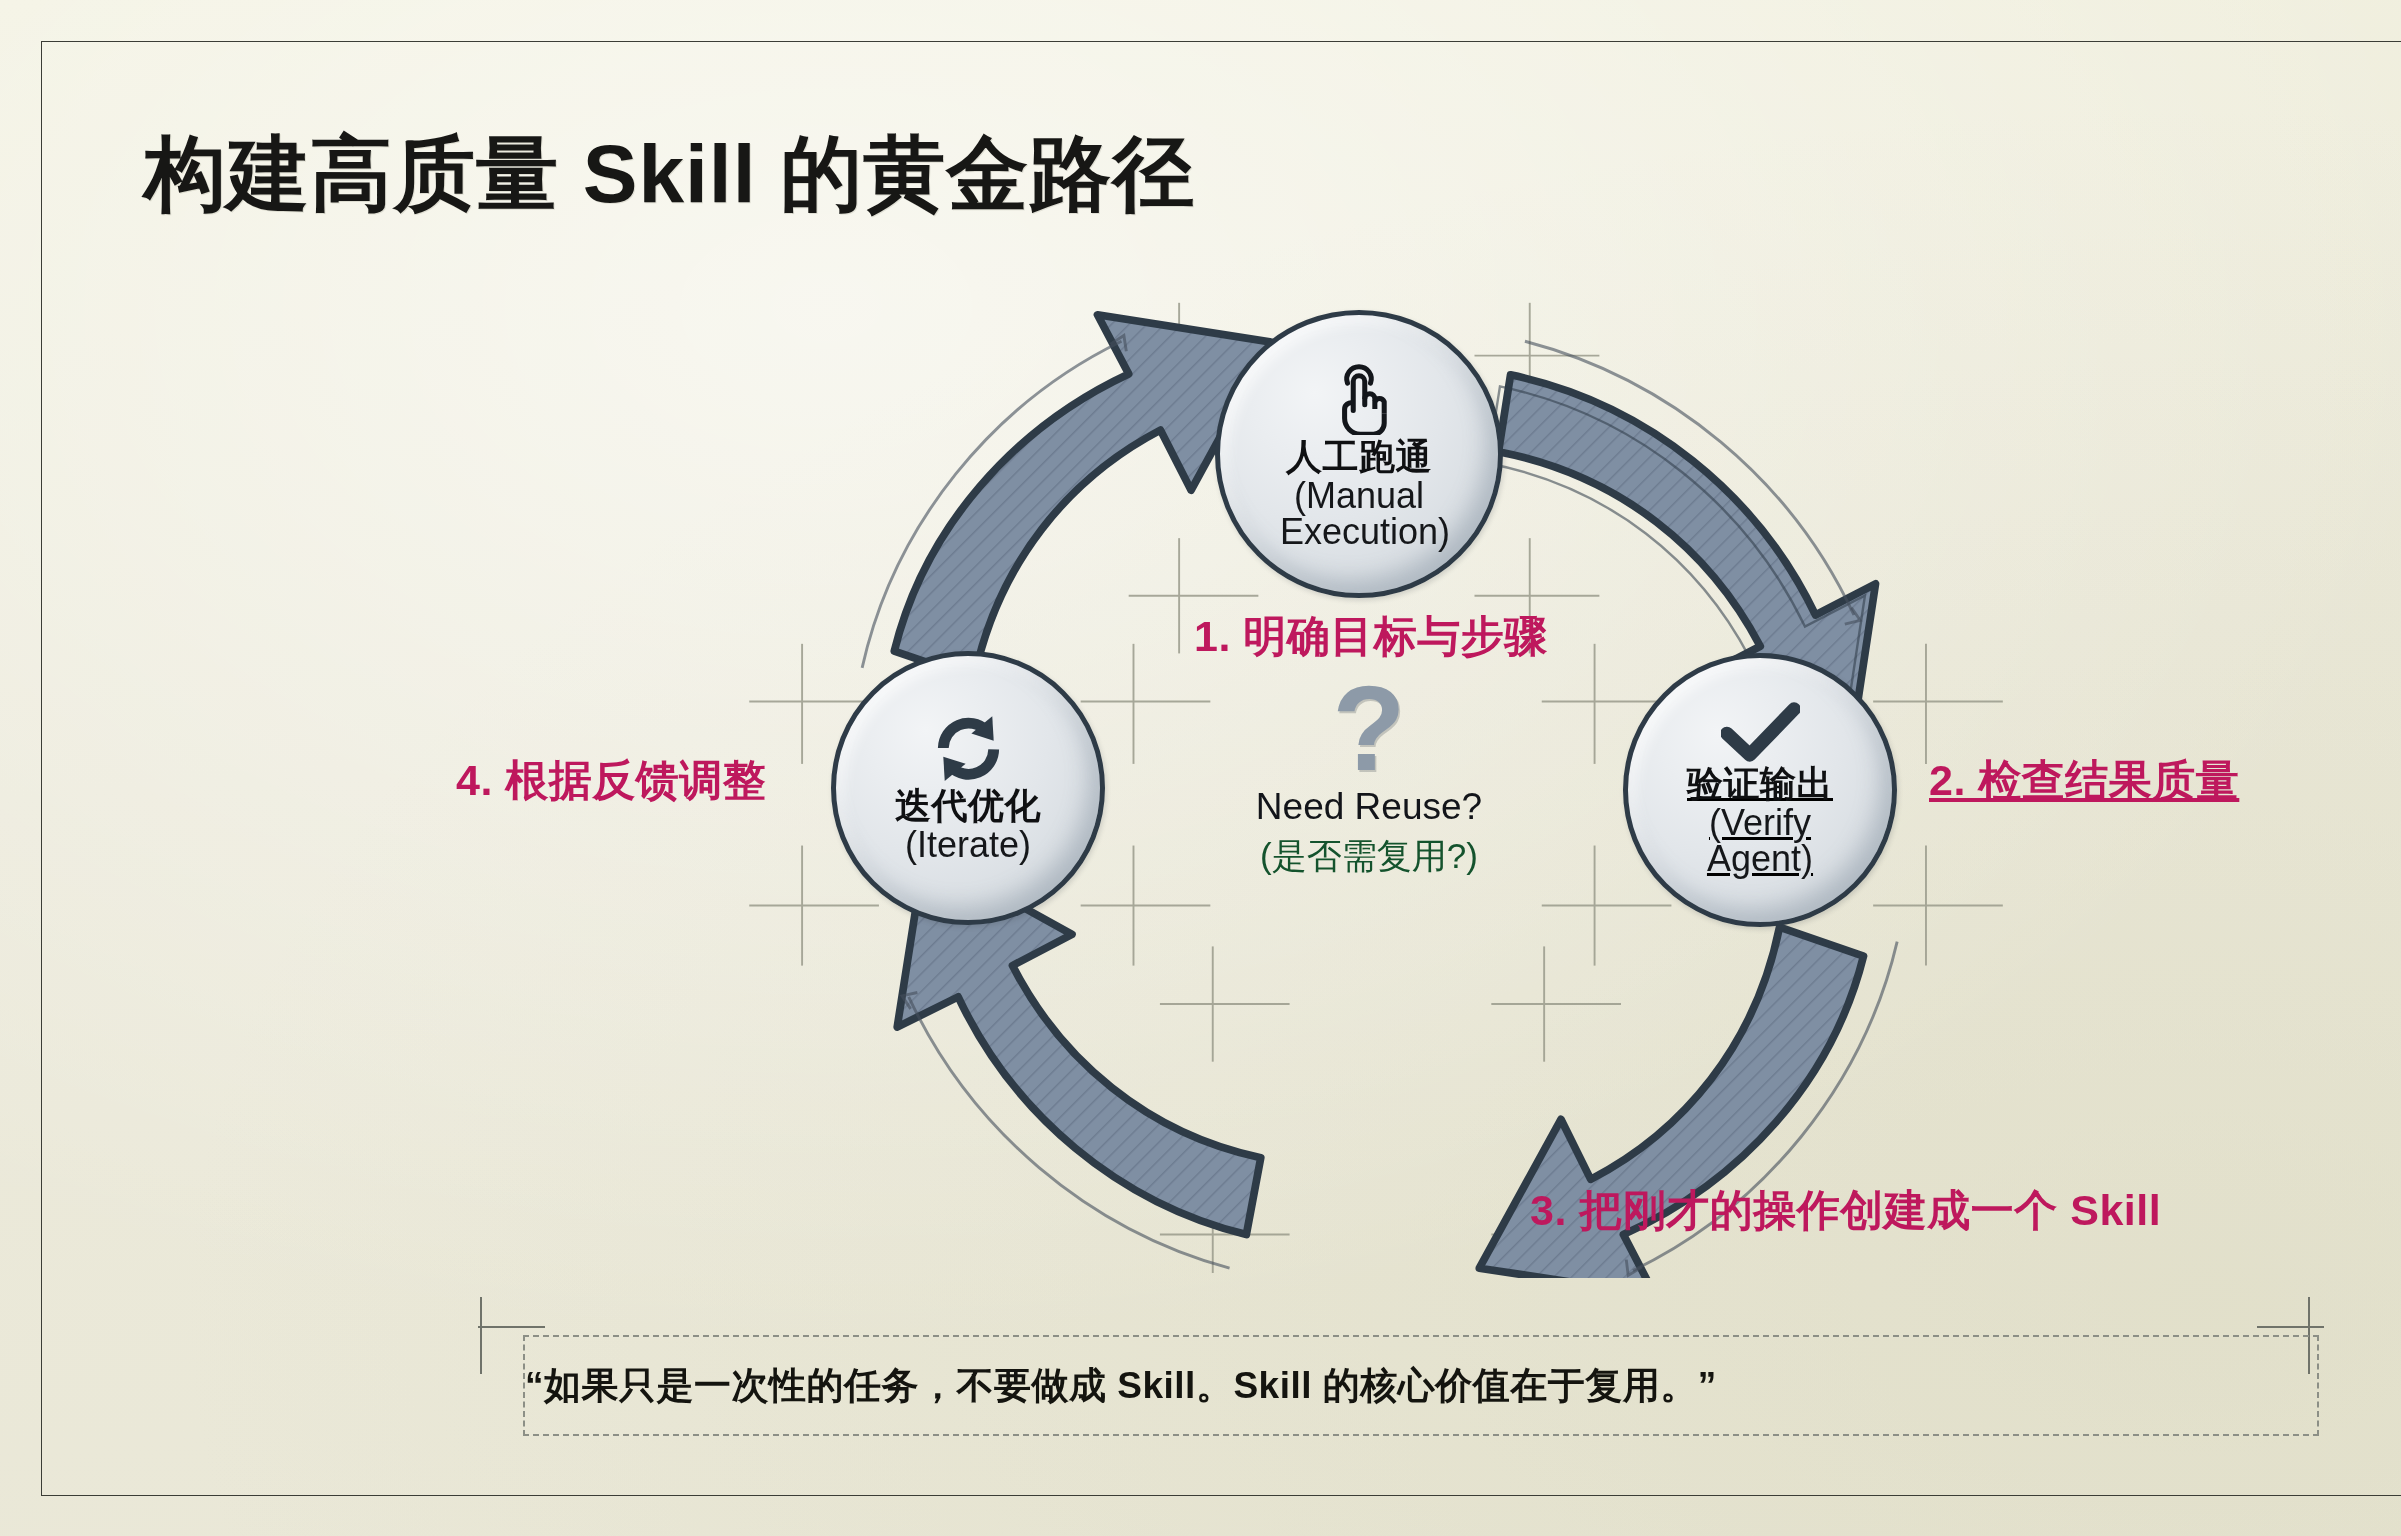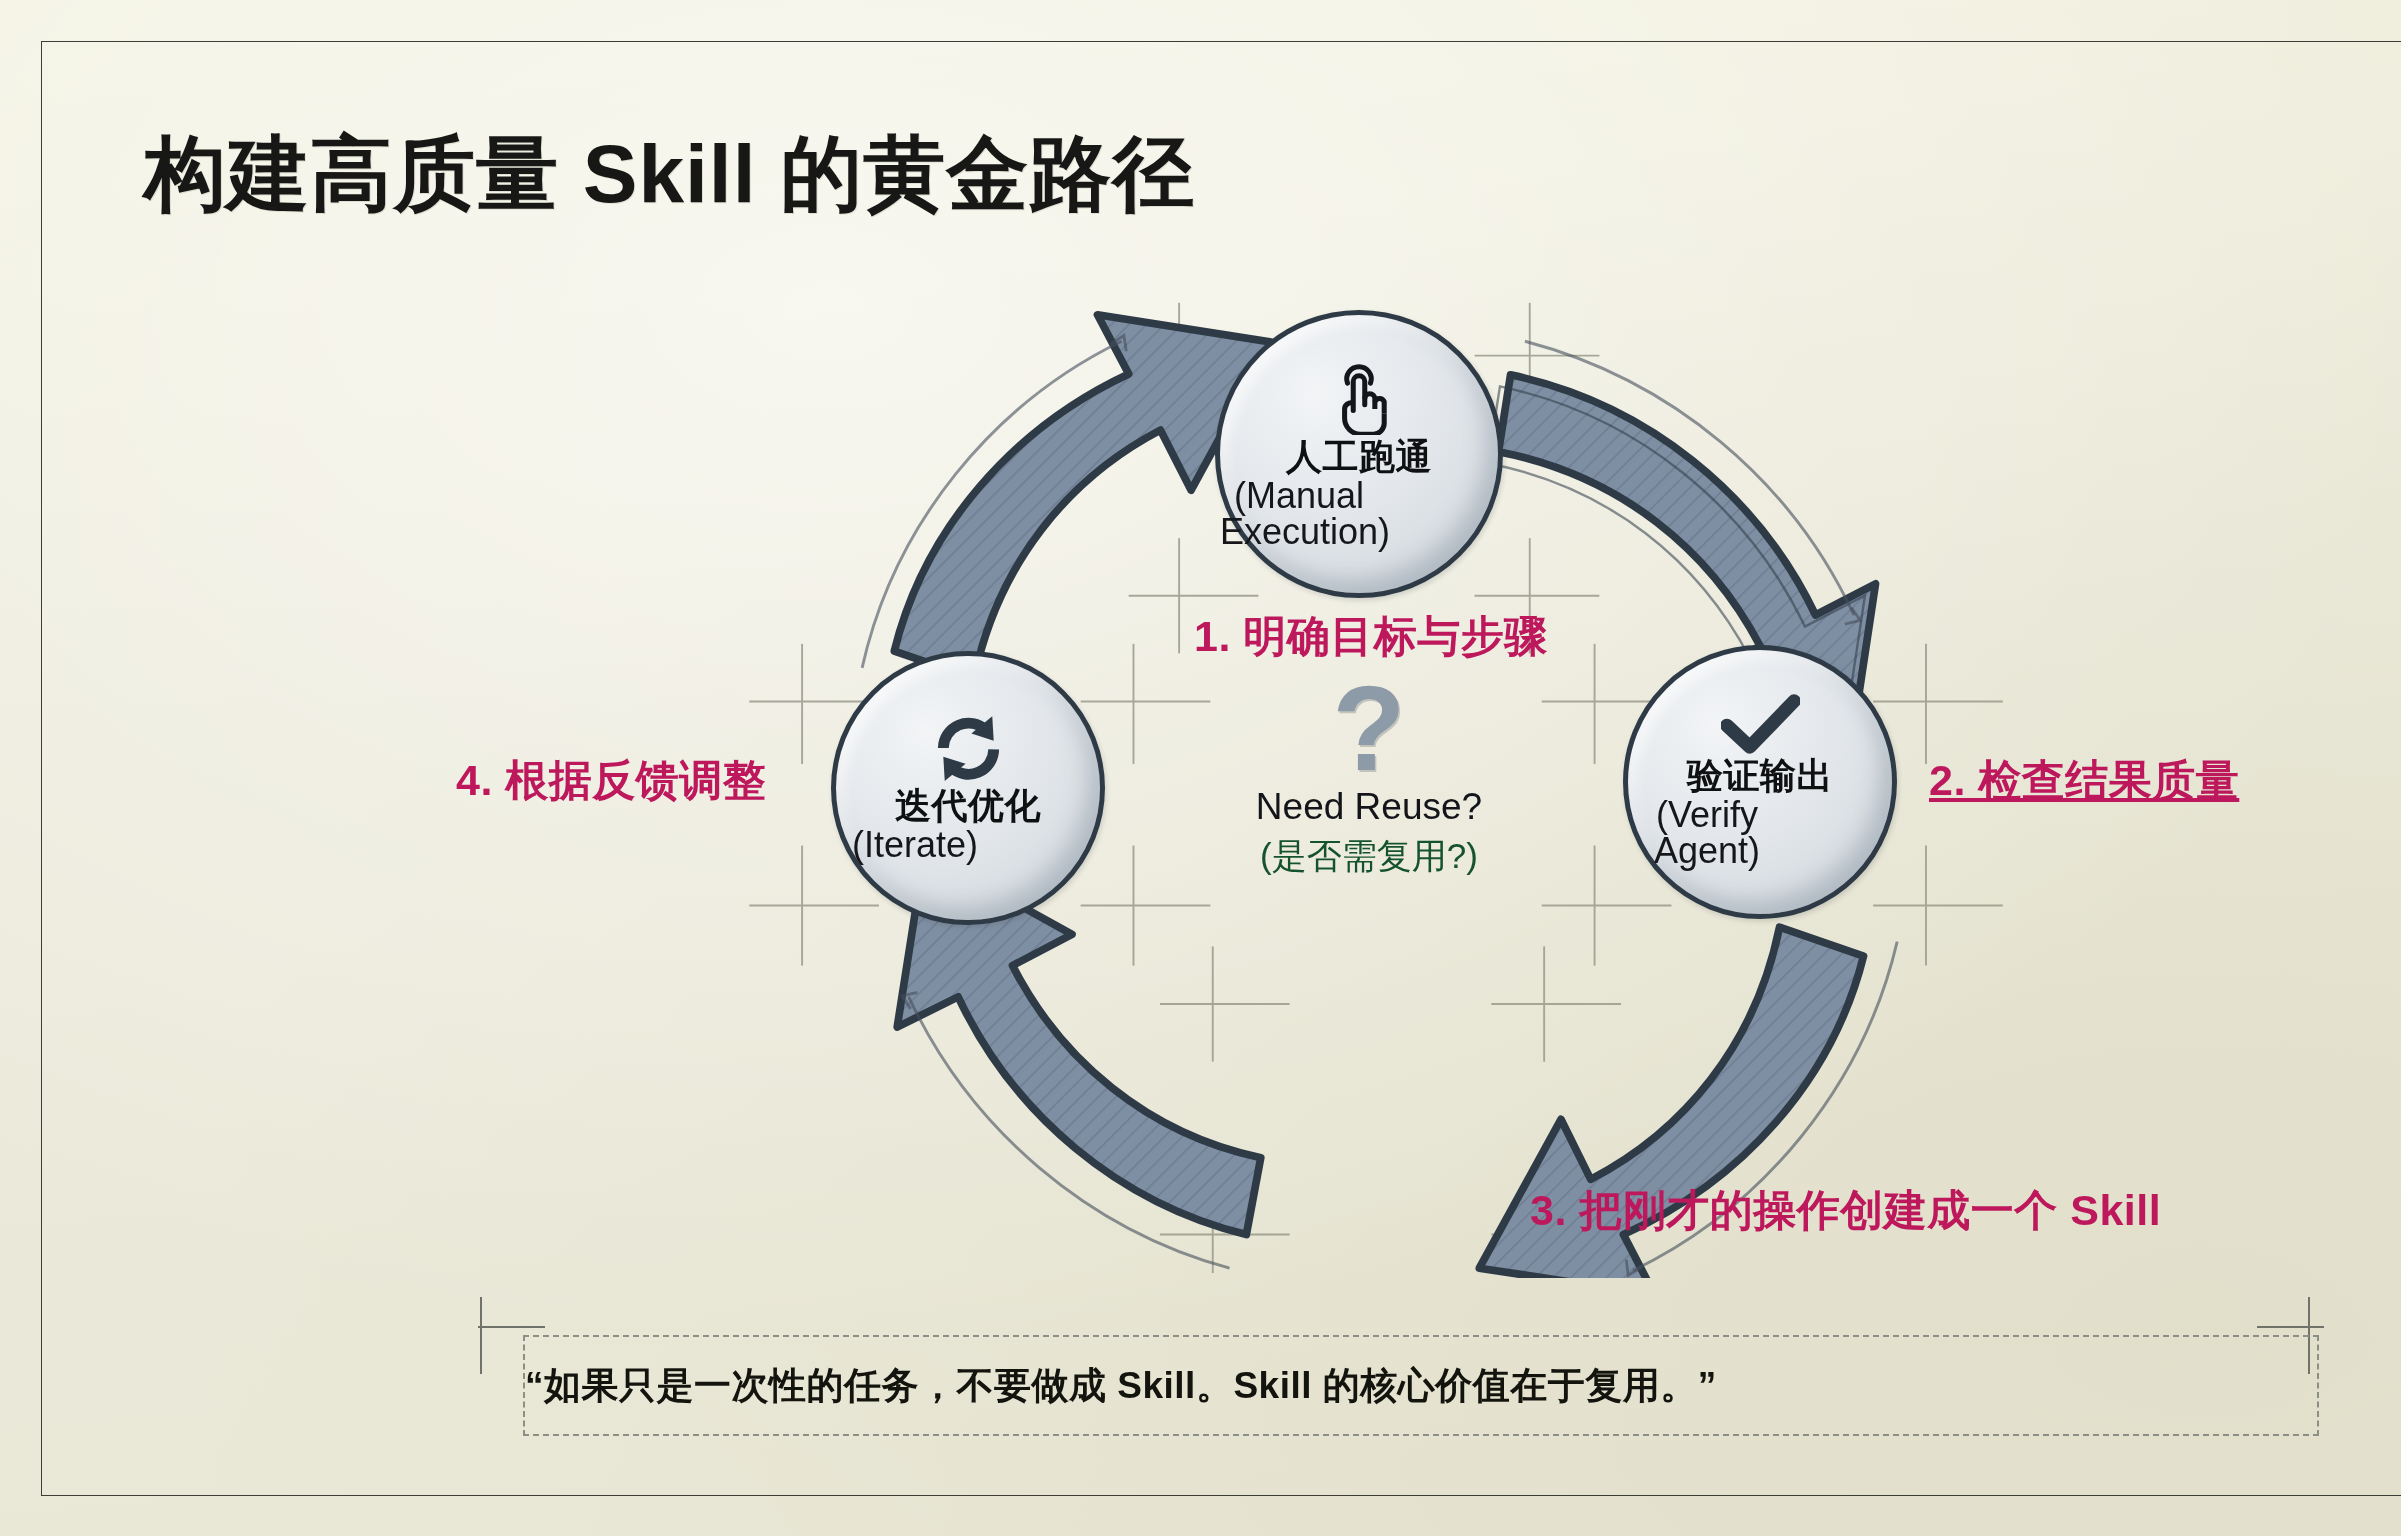--- a/index.html
+++ b/index.html
@@ -41,21 +41,21 @@
     left:0;top:269px;
     width:2754px;height:1009px;
   }
   .diagram-svg{position:absolute;left:0;top:0;width:2754px;height:1009px;}
 
   
   .node{
     position:absolute;
     border-radius:50%;
     display:flex;flex-direction:column;
-    justify-content:center;
+    align-items:center;justify-content:center;
     box-sizing:border-box;
     border:5.3px solid #2e3b47;
     background:
        radial-gradient(circle at 34% 28%, #f2f4f6 0%, #e2e6ea 48%, #ccd3d9 100%);
     box-shadow: inset -10.6px -12.5px 22px rgba(120,134,150,.40),
                 inset 6.7px 7.7px 12.5px rgba(255,255,255,.75),
                 1.4px 2.4px 4.8px rgba(60,65,70,.18);
     text-align:center;
     line-height:1.0;
   }
@@ -69,21 +69,21 @@
     letter-spacing:0.5px;
     margin-bottom:2.9px;
     white-space:nowrap;
   }
   .node .node-sub{
     font-size:36px;color:#15171a;
     line-height:1.02;
     max-width:158px;
   }
   #node-manual{ left:1215px; top:41px;  width:288px;height:288px; }
-  #node-verify{ left:1623px; top:376px; width:274px;height:274px; }
+  #node-verify{ left:1623px; top:384px; width:274px;height:274px;text-decoration:underline; }
   #node-command{left:1242px; top:704px;width:274px;height:274px; }
   #node-iterate{left:831px; top:382px; width:274px;height:274px; }
 
   
   .hub{
     position:absolute;
     left:1196px;top:408px;
     width:346px;
     text-align:center;
   }

